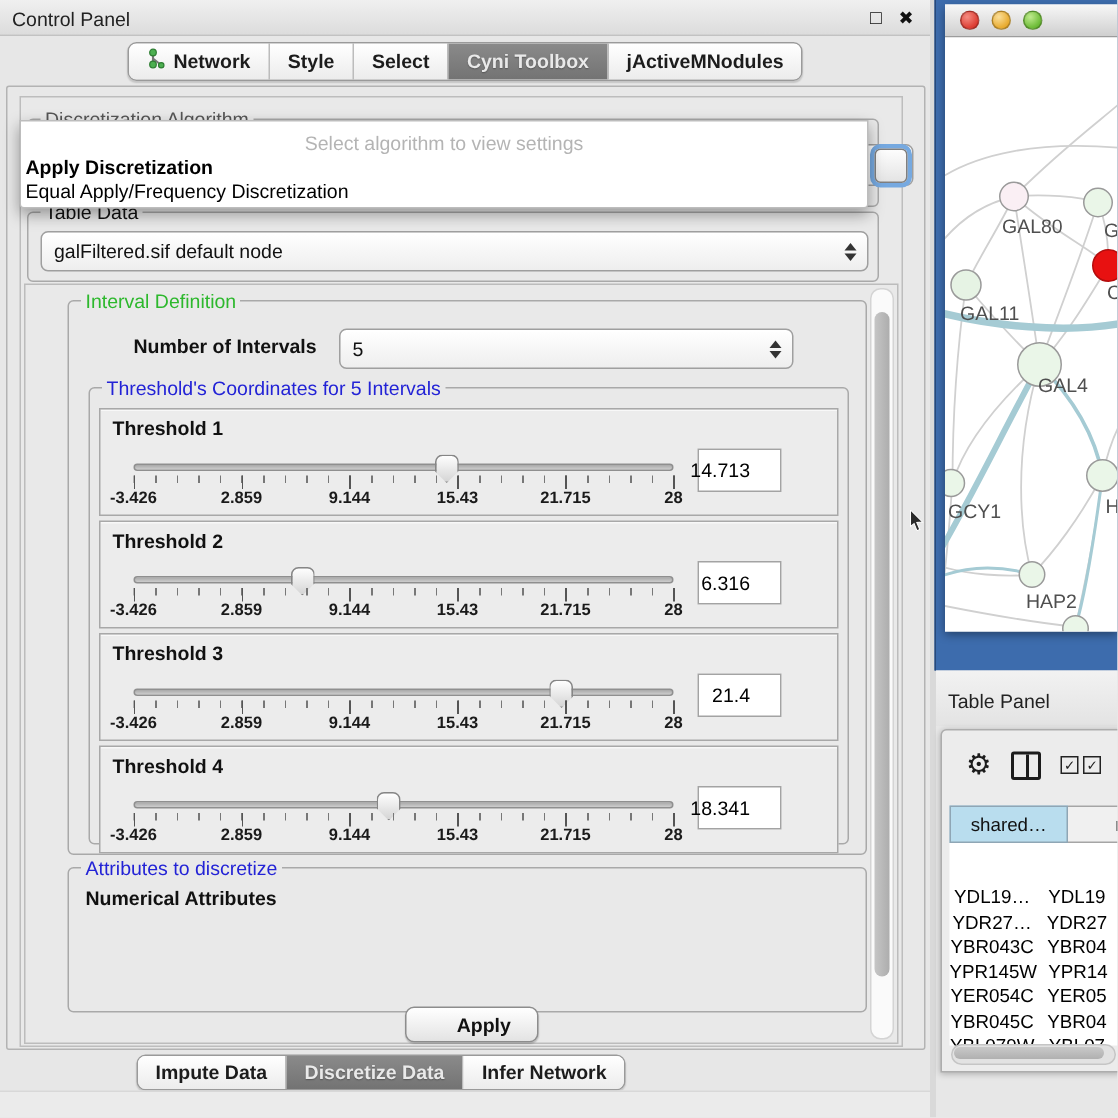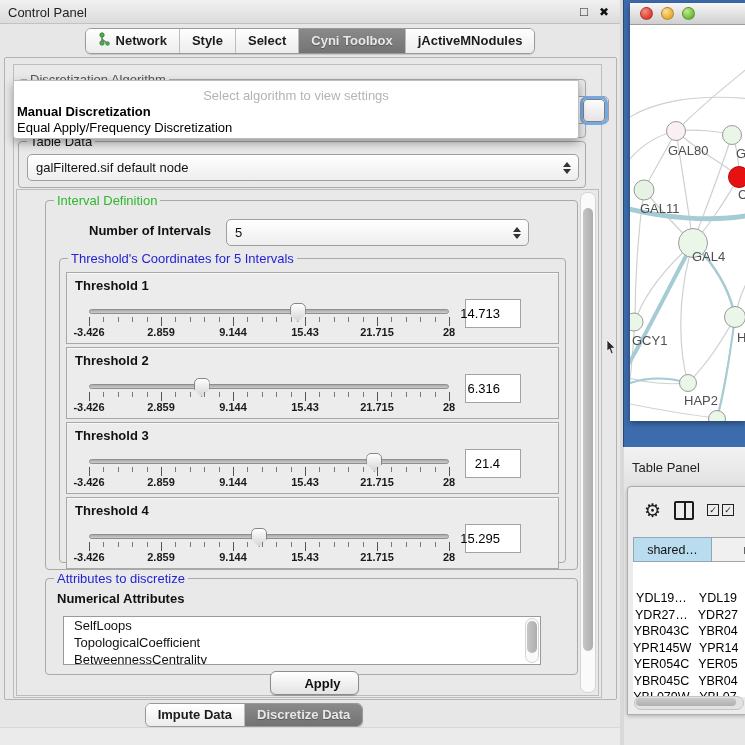--- a/index.html
+++ b/index.html
@@ -151,21 +151,21 @@
 
   <div class="groupbox" style="left:18px;top:79px;width:566px;height:57px;">
     <span class="grouplabel gray">Discretization Algorithm</span>
   </div>
   <div class="abs combo" id="algo-combo">
     <span id="algo-ring"></span>
   </div>
 
   <div class="abs" id="algo-popup">
     <div class="ph">Select algorithm to view settings</div>
-    <div class="popup-opt bold" style="top:23px;">Manual Discretization</div>
+    <div class="popup-opt bold" style="top:23px;">Apply Discretization</div>
     <div class="popup-opt" style="top:39px;">Equal Apply/Frequency Discretization</div>
   </div>
 
   <div class="groupbox" style="left:18px;top:141px;width:566px;height:45px;">
     <span class="grouplabel">Table Data</span>
     <div class="combo" style="left:8px;top:12px;width:534px;height:25px;">
       <span>galFiltered.sif default node</span>
       <span class="arrows">
           <span class="tri-up"></span>
           <span class="tri-dn"></span>
@@ -254,53 +254,48 @@
             </div>
             <div class="ticks"></div>
             <div class="tscale">
               <span style="left:0">-3.426</span>
               <span style="left:72px">2.859</span>
               <span style="left:144px">9.144</span>
               <span style="left:216px">15.43</span>
               <span style="left:288px">21.715</span>
               <span style="left:360px">28</span>
             </div>
-            <div class="tvalue">15.295</div>
+            <div class="tvalue">18.341</div>
           </div>
         </div>
       </div>
     </div>
 
     <div class="groupbox" style="left:28px;top:388px;width:531px;height:95px;">
       <span class="grouplabel blue">Attributes to discretize</span>
       <div class="abs" style="left:11px;top:12px;font-weight:bold;font-size:13px;color:#111;">Numerical Attributes</div>
-      <div id="attr-list">
-        <div class="item">SelfLoops</div>
-        <div class="item">TopologicalCoefficient</div>
-        <div class="item">BetweennessCentrality</div>
-        <div class="vscroll" style="right:1px;top:1px;bottom:1px;width:12px;">
-          <div class="vthumb" style="top:2px;height:32px;"></div>
-        </div>
-      </div>
     </div>
 
     <div class="vscroll" style="right:2px;top:2px;bottom:2px;width:14px;">
       <div class="vthumb" style="left:2px;width:10px;top:15px;height:443px;"></div>
     </div>
   </div>
 
   <div class="push-btn" style="left:270px;top:671px;width:71px;height:22px;">Apply</div>
 
   <div class="abs seg-row" id="bottom-tabs">
     <div class="seg">
       <div class="seg-item">
           <span>Impute Data</span>
         </div>
       <div class="seg-item sel">
           <span>Discretize Data</span>
+        </div>
+      <div class="seg-item">
+          <span>Infer Network</span>
         </div>
     </div>
   </div>
 
   <div class="abs" id="bottom-strip-left"></div>
 
   <div class="abs" id="right-gap"></div>
   <div class="abs" id="net-frame"></div>
   <div class="abs" id="net-window">
     <div id="net-titlebar">

